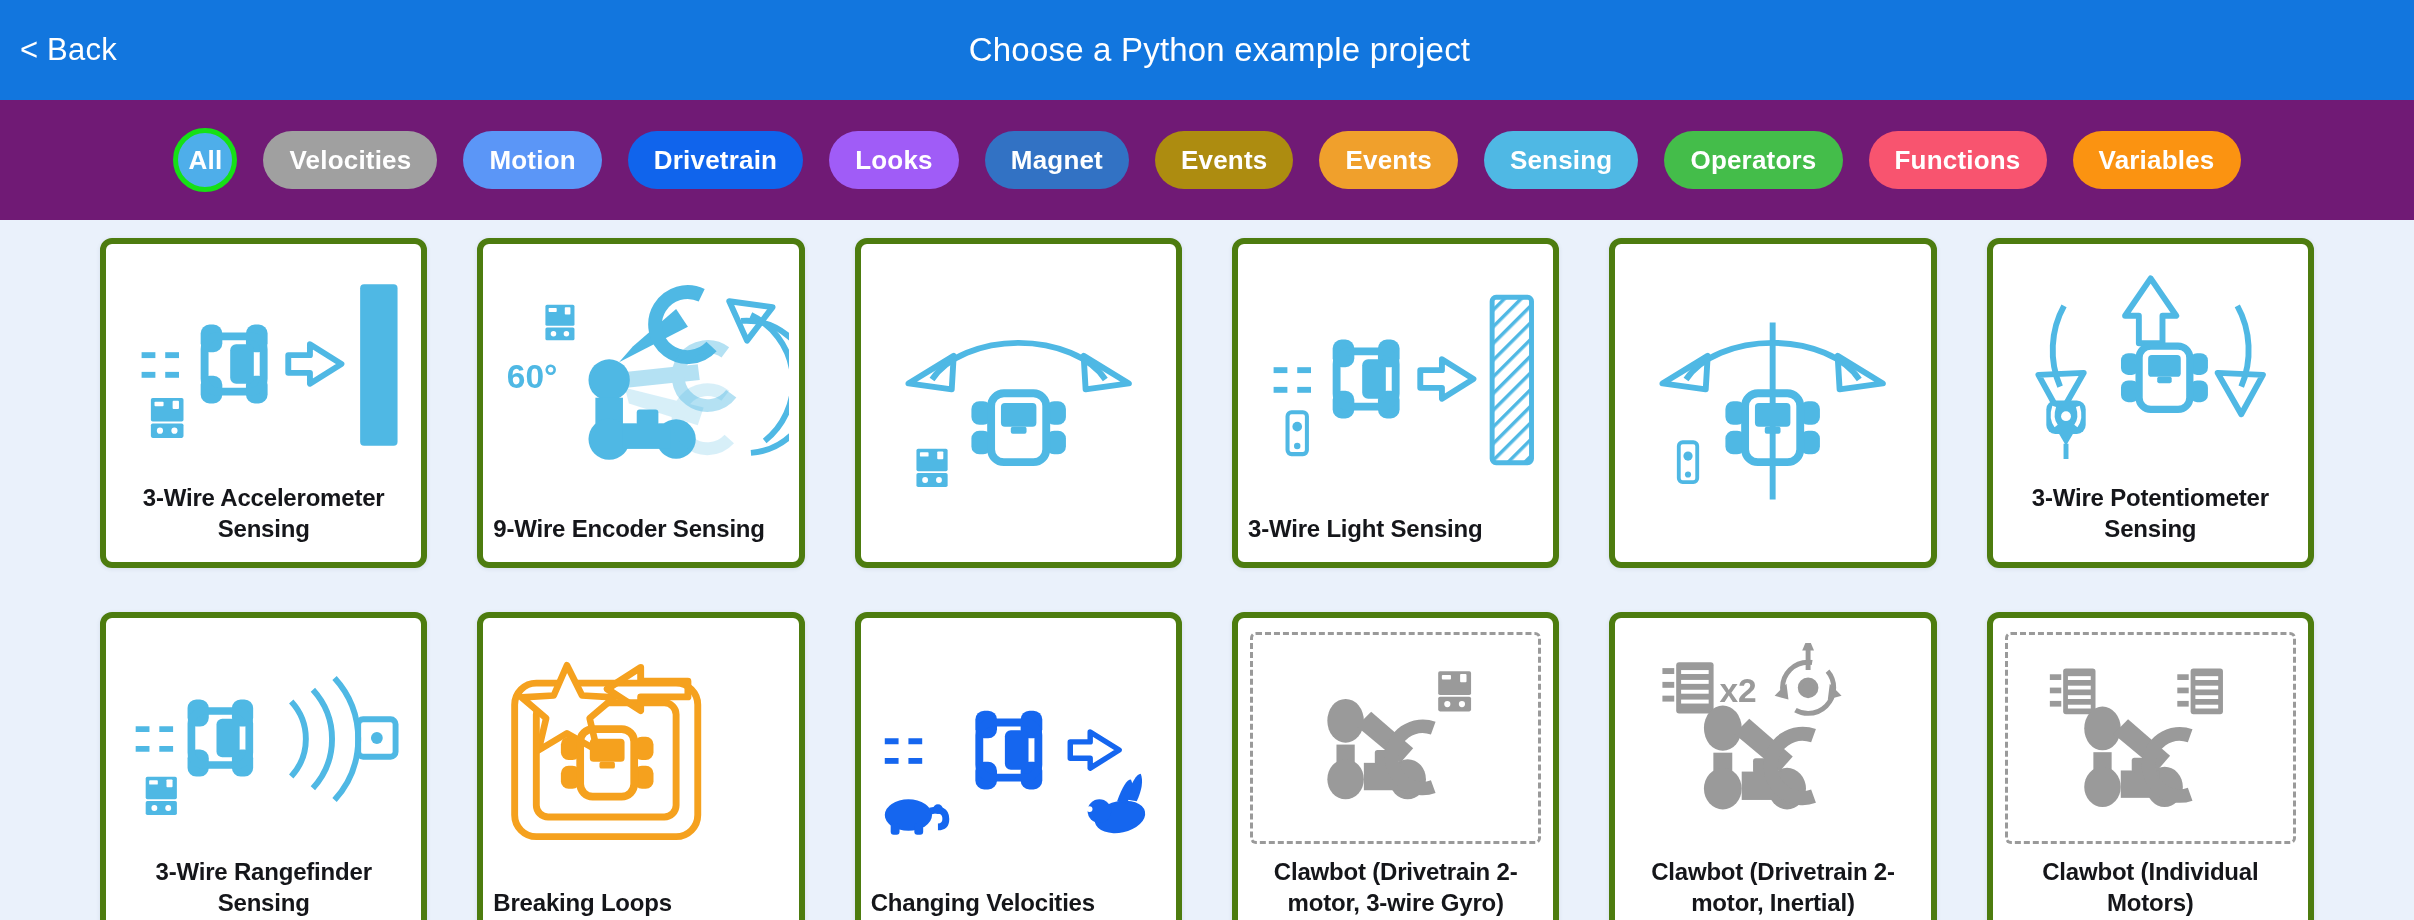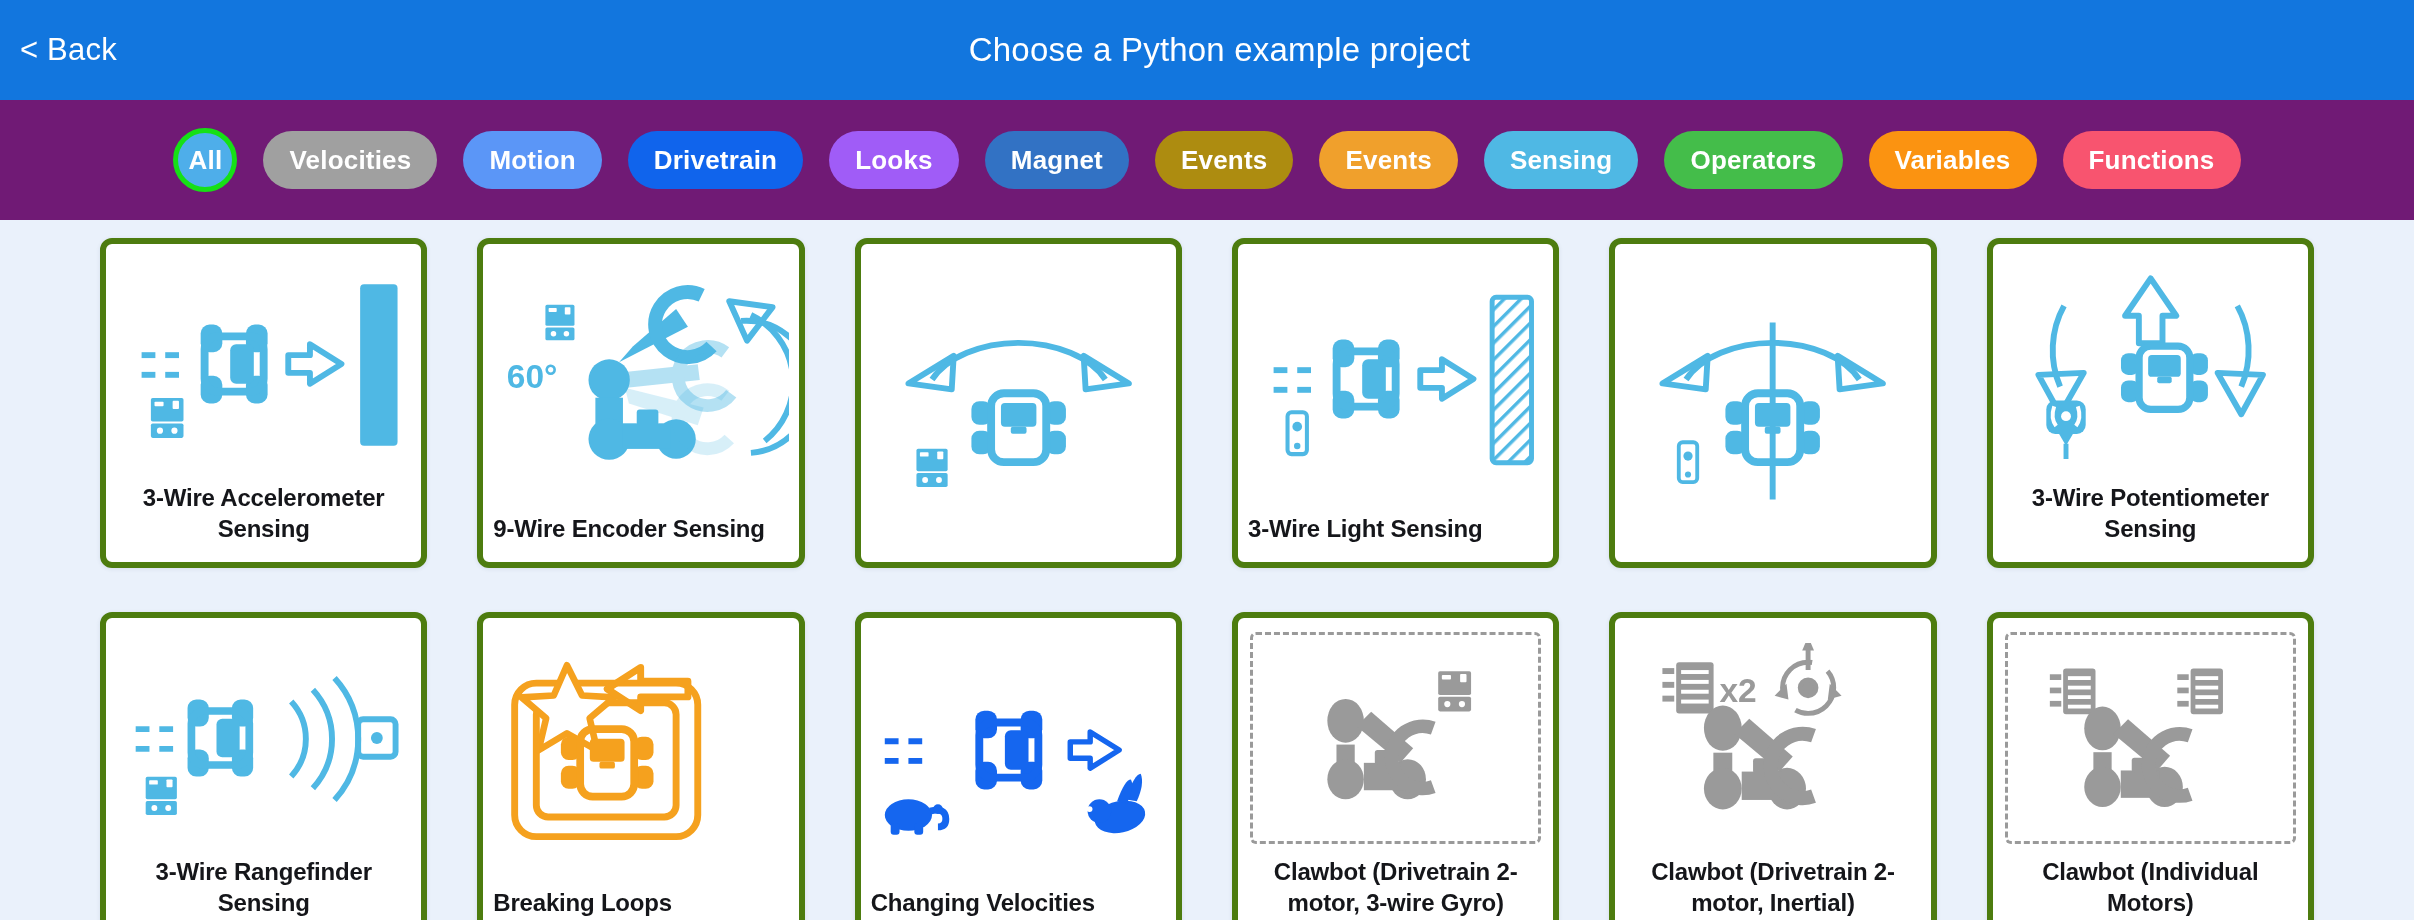--- a/index.html
+++ b/index.html
@@ -147,25 +147,25 @@
     </div>
     <div class="chip" style="background: rgb(240, 160, 44);">
       <span>Events</span>
     </div>
     <div class="chip" style="background: rgb(79, 184, 228);">
       <span>Sensing</span>
     </div>
     <div class="chip" style="background: rgb(68, 189, 74);">
       <span>Operators</span>
     </div>
+    <div class="chip" style="background: rgb(248, 84, 111);">
+      <span>Functions</span>
+    </div>
     <div class="chip" style="background: rgb(251, 147, 17);">
       <span>Variables</span>
-    </div>
-    <div class="chip" style="background: rgb(248, 84, 111);">
-      <span>Functions</span>
     </div>
   </div>
 
 <div class="grid-wrap">
   <div class="grid" id="project-grid">
       <div class="card">
         <div class="card-art">
           <svg width="300" height="190" viewBox="0 0 300 190">
             <g stroke="#4fb8e4" stroke-width="6" stroke-linecap="butt">
      <line x1="26" y1="86" x2="40" y2="86"></line>

